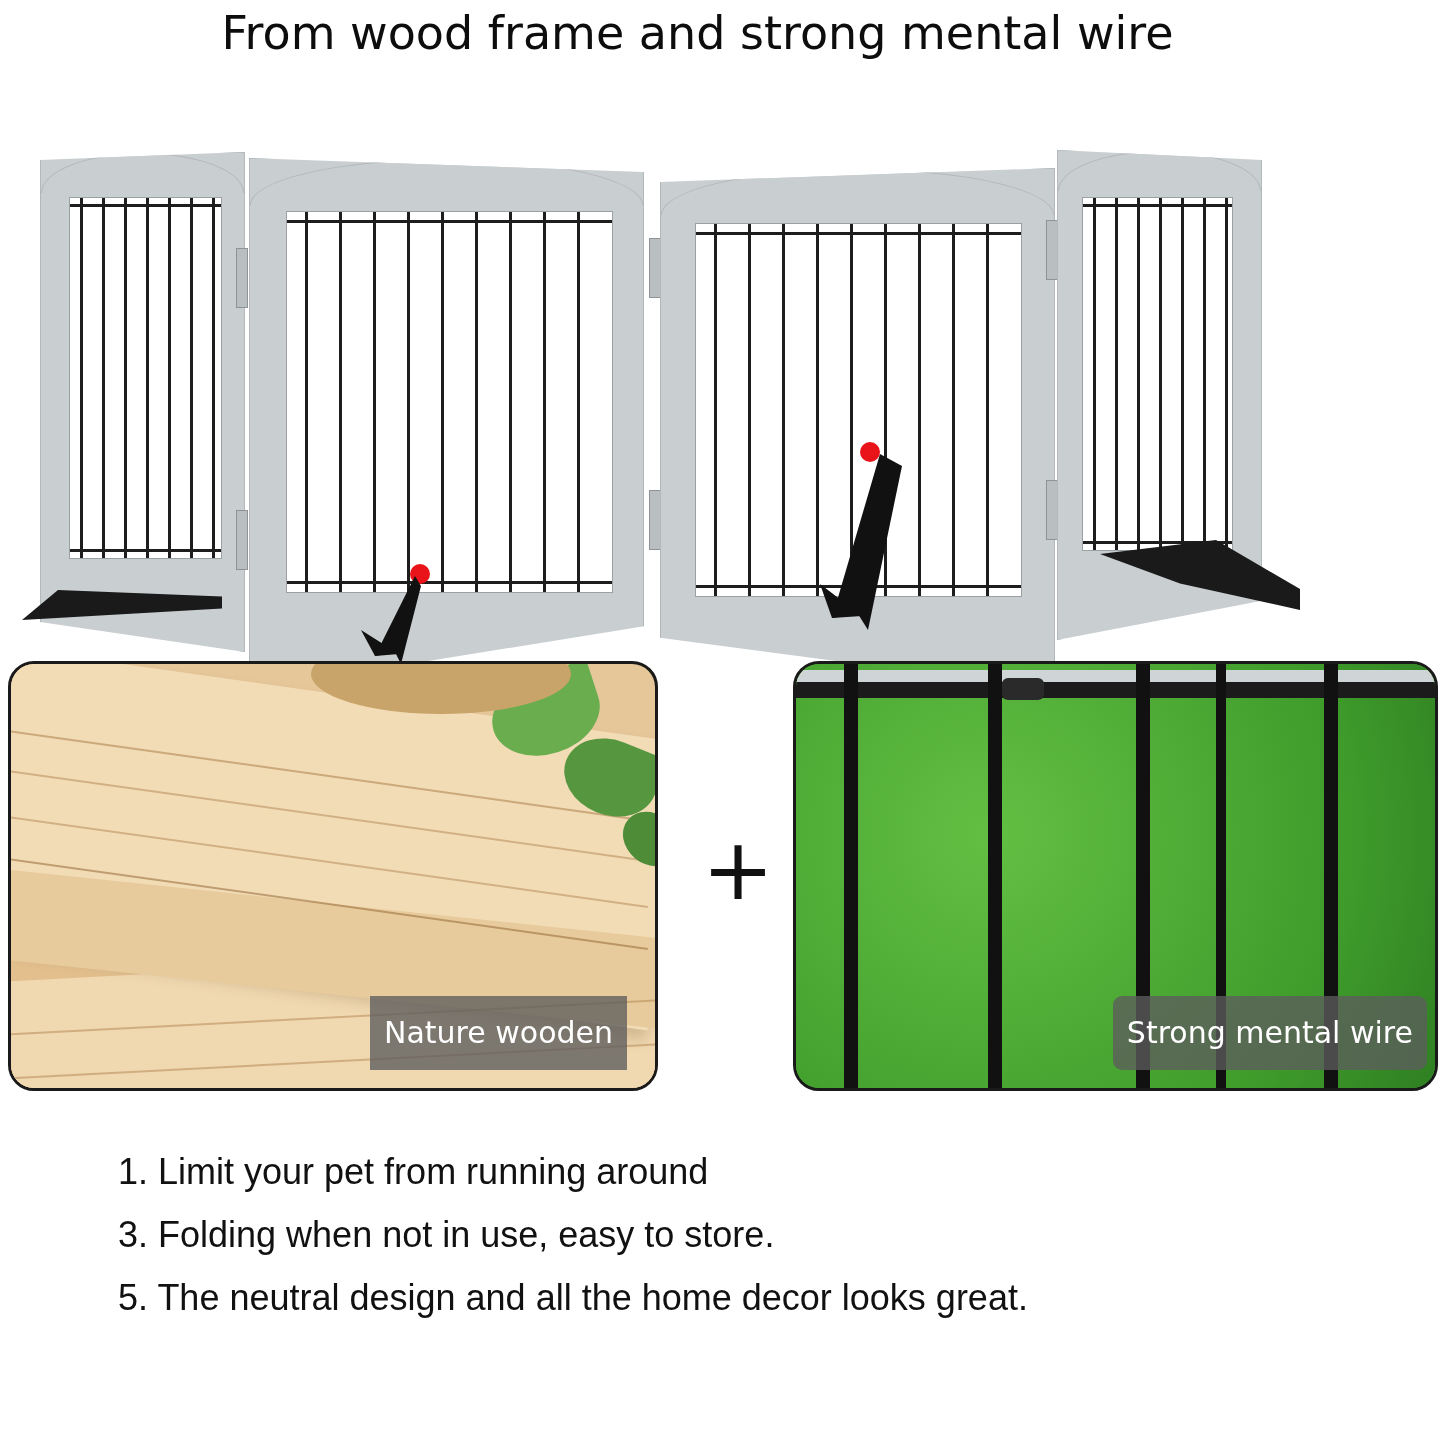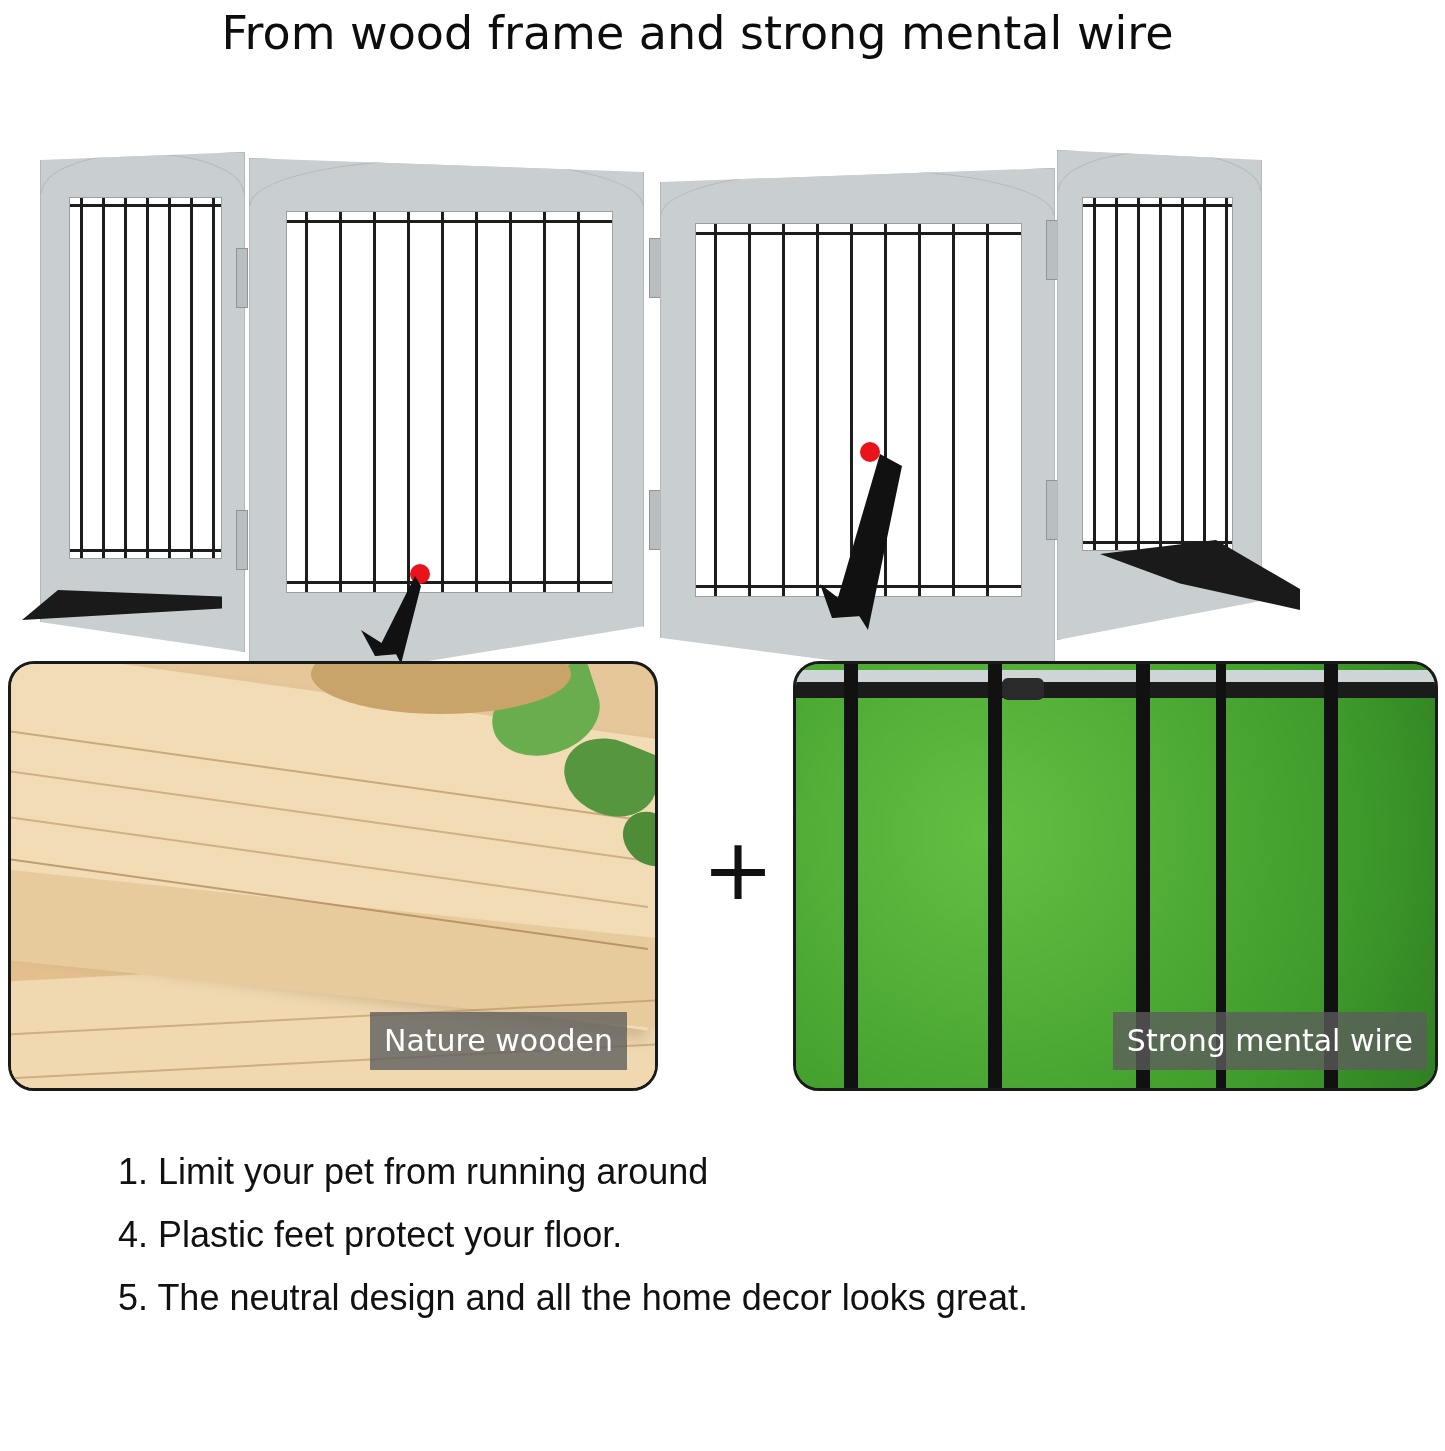--- a/index.html
+++ b/index.html
@@ -127,26 +127,26 @@
     height: 430px;
     background: #4aa832;
   }
   .caption {
     position: absolute;
     bottom: 18px;
     background: rgba(92, 92, 92, 0.78);
     color: #ffffff;
     font-size: 30px;
     line-height: 42px;
-    padding: 8px 14px;
+    padding: 16px 14px;
     font-family: "DejaVu Sans", sans-serif;
     white-space: nowrap;
   }
   .caption-left { right: 28px; }
-  .caption-right { right: 8px; }
+  .caption-right { right: 8px; border-radius: 9px; }
 
   .plus-sign {
     position: absolute;
     left: 690px;
     top: 826px;
     width: 96px;
     text-align: center;
     font-size: 86px;
     line-height: 86px;
     color: #111111;
@@ -329,15 +329,15 @@
   <div class="wire-v" style="left:192px;"></div>
   <div class="wire-v" style="left:340px;"></div>
   <div class="wire-v" style="left:420px; width:10px;"></div>
   <div class="wire-v" style="left:528px;"></div>
   <div style="position:absolute; left:206px; top:14px; width:42px; height:22px; background:#2a2a2a; border-radius:6px;"></div>
   <div class="caption caption-right">Strong mental wire</div>
 </div>
 
 <div class="features">
   <div class="feature-item">1. Limit your pet from running around</div>
-  <div class="feature-item">4. Plastic feet protect your floor.</div>
+  <div class="feature-item">3. Folding when not in use, easy to store.</div>
   <div class="feature-item">5. The neutral design and all the home decor looks great.</div>
 </div>
 
 </body></html>

